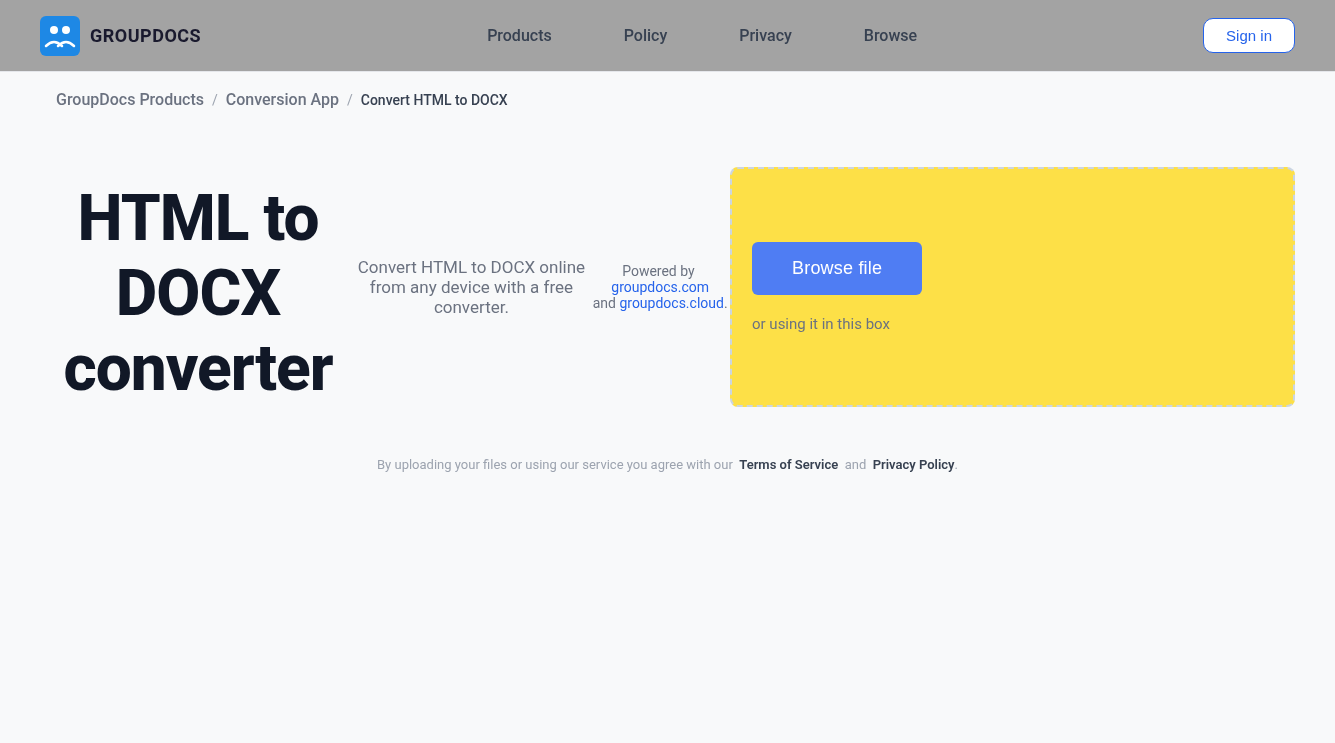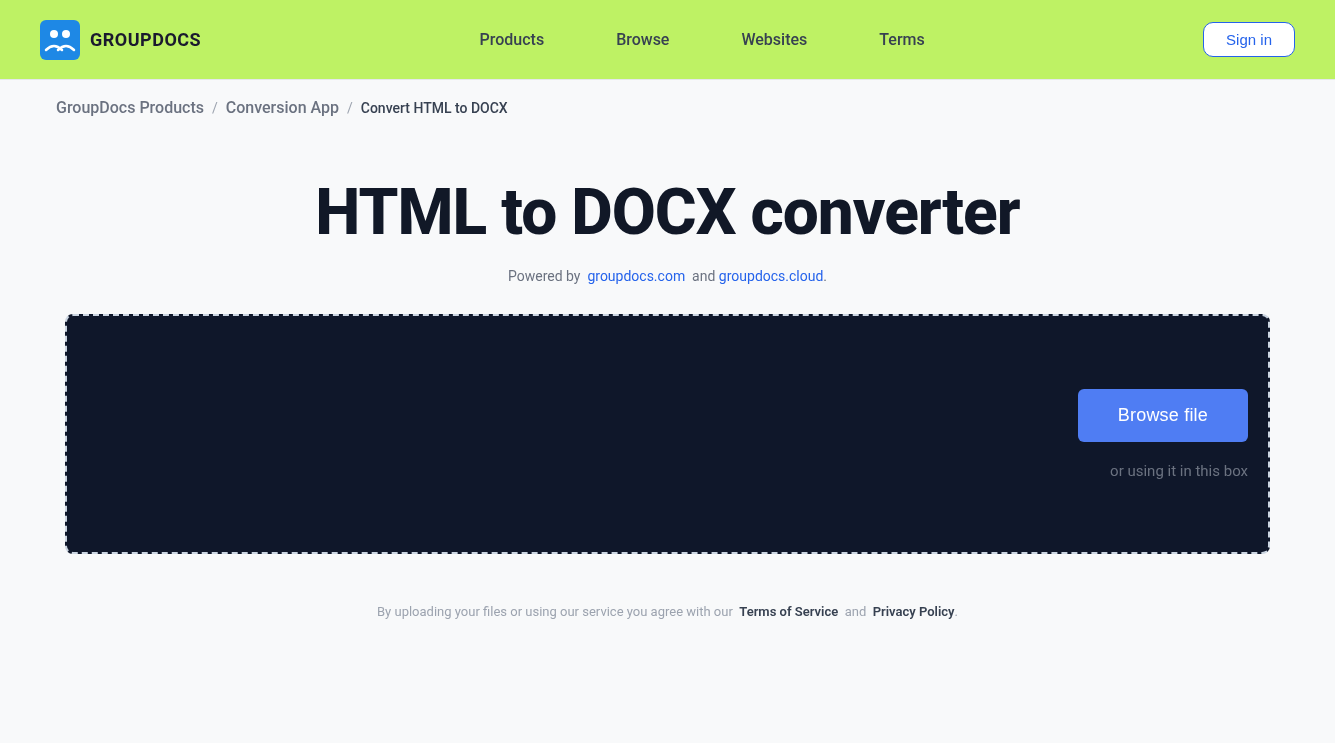--- a/index.html
+++ b/index.html
@@ -10,23 +10,23 @@
     body {
       font-family: -apple-system, BlinkMacSystemFont, 'Segoe UI', Roboto, Oxygen, sans-serif;
       background-color: #f8f9fa;
       color: #333;
       min-height: 743px;
       width: 1335px;
     }
 
     
     header {
-      background-color: #bef264;
+      background-color: #a3a3a3;
       border-bottom: 1px solid #e5e7eb;
-      height: 80px;
+      height: 72px;
       display: flex;
       align-items: center;
       justify-content: space-between;
       padding: 0 40px;
     }
 
     .logo-area {
       display: flex;
       align-items: center;
       gap: 10px;
@@ -90,21 +90,21 @@
     }
 
     .breadcrumb .current {
       color: #374151;
       font-weight: 500;
     }
 
     
     main {
       display: flex;
-      flex-direction: column;
+      flex-direction: row;
       align-items: center;
       padding: 40px 40px 0 40px;
     }
 
     .page-title {
       font-size: 64px;
       font-weight: 800;
       color: #111827;
       text-align: center;
       margin-bottom: 18px;
@@ -131,23 +131,23 @@
     }
 
     
     .drop-zone {
       width: 1205px;
       min-height: 240px;
       border: 2px dashed #cbd5e1;
       border-radius: 8px;
       display: flex;
       flex-direction: column;
-      align-items: flex-end;
+      align-items: flex-start;
       justify-content: center;
-      background: #0f172a;
+      background: #fde047;
       margin-bottom: 30px;
       padding: 50px 20px;
     }
 
     .browse-btn {
       background-color: #4f7df3;
       color: #ffffff;
       border: none;
       border-radius: 6px;
       padding: 16px 40px;
@@ -189,38 +189,39 @@
       <circle cx="14" cy="14" r="4" fill="white"></circle>
       <circle cx="26" cy="14" r="4" fill="white"></circle>
       <path d="M6 30 Q14 22 22 30" stroke="white" stroke-width="2.5" fill="none" stroke-linecap="round"></path>
       <path d="M18 30 Q26 22 34 30" stroke="white" stroke-width="2.5" fill="none" stroke-linecap="round"></path>
     </svg>
     <span class="logo-text">GROUPDOCS</span>
   </a>
 
   <nav>
     <a href="#">Products</a>
+    <a href="#">Policy</a>
+    <a href="#">Privacy</a>
     <a href="#">Browse</a>
-    <a href="#">Websites</a>
-    <a href="#">Terms</a>
   </nav>
 
   <button class="sign-in-btn">Sign in</button>
 </header>
 
 <nav class="breadcrumb">
   <a href="#">GroupDocs Products</a>
   <span class="separator">/</span>
   <a href="#">Conversion App</a>
   <span class="separator">/</span>
   <span class="current">Convert HTML to DOCX</span>
 </nav>
 
 <main>
   <h1 class="page-title">HTML to DOCX converter</h1>
+  <p class="page-subtitle">Convert HTML to DOCX online from any device with a free converter.</p>
 
   <p class="powered-by">
     <span>Powered by</span>
     &nbsp;<a href="#">groupdocs.com</a>
     &nbsp;<span>and</span>&nbsp;<a href="#">groupdocs.cloud</a><span>.</span>
   </p>
 
   <div class="drop-zone">
     <button class="browse-btn">Browse file</button>
     <span class="drag-text">or using it in this box</span>

